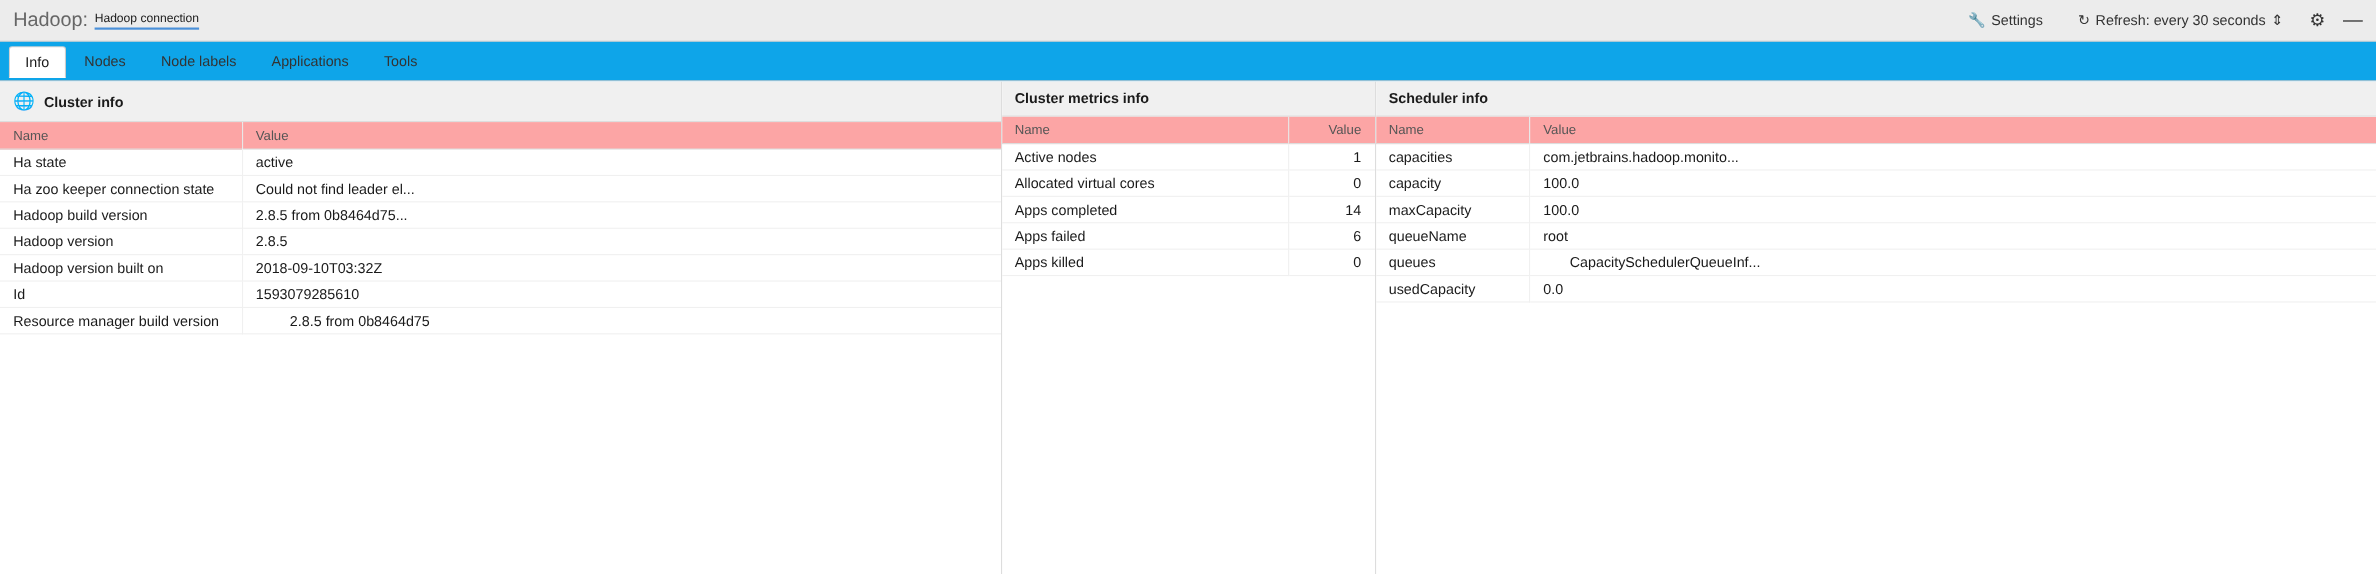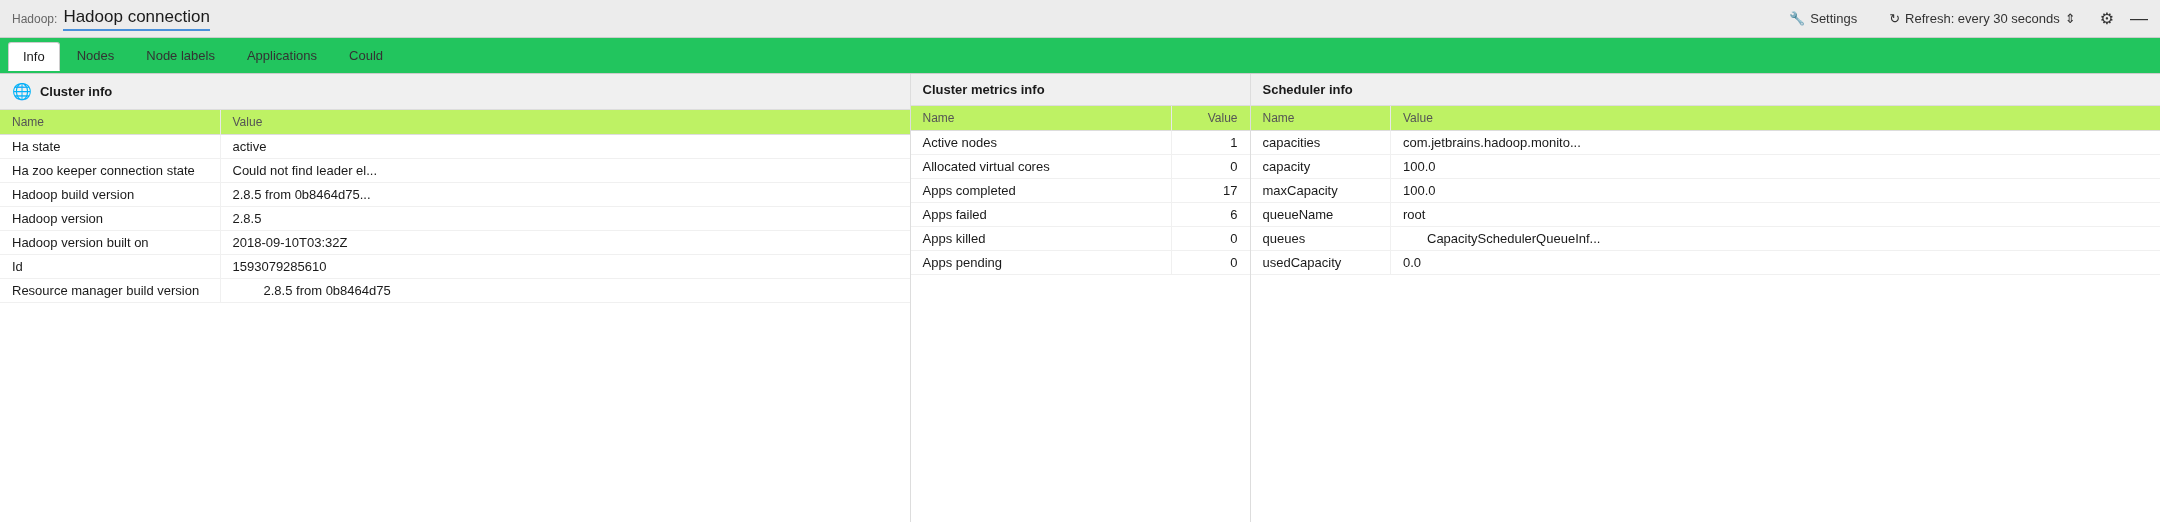--- a/index.html
+++ b/index.html
@@ -20,25 +20,25 @@
       padding: 0 12px;
       height: 38px;
     }
     .title-bar-left {
       display: flex;
       align-items: center;
       gap: 6px;
     }
     .title-prefix {
       color: #666;
-      font-size: 12px;
+      font-size: 18px;
     }
     .title-tab {
       color: #1a1a1a;
-      font-size: 17px;
+      font-size: 11px;
       font-weight: 500;
       border-bottom: 2px solid #4a90d9;
       padding-bottom: 2px;
       cursor: pointer;
     }
     .title-bar-right {
       display: flex;
       align-items: center;
       gap: 16px;
     }
@@ -66,21 +66,21 @@
       background: none;
       border: none;
       color: #333;
       font-weight: 300;
     }
 
     
     .nav-tabs {
       display: flex;
       align-items: center;
-      background: #22c55e;
+      background: #0ea5e9;
       border-bottom: 1px solid #ccc;
       padding: 0 8px;
       height: 36px;
       gap: 2px;
     }
     .nav-tab {
       padding: 6px 14px;
       font-size: 13px;
       cursor: pointer;
       border-radius: 3px 3px 0 0;
@@ -127,21 +127,21 @@
       color: #1a1a1a;
     }
 
     
     .data-table {
       width: 100%;
       border-collapse: collapse;
       font-size: 13px;
     }
     .data-table thead tr {
-      background: #bef264;
+      background: #fca5a5;
       border-bottom: 1px solid #ddd;
     }
     .data-table th {
       text-align: left;
       padding: 5px 12px;
       font-weight: 400;
       color: #555;
       border-right: 1px solid #e8e8e8;
       font-size: 12px;
     }
@@ -194,21 +194,21 @@
     <button class="gear-btn">⚙</button>
     <button class="dash-btn">—</button>
   </div>
 </div>
 
 <div class="nav-tabs">
   <button class="nav-tab active">Info</button>
   <button class="nav-tab">Nodes</button>
   <button class="nav-tab">Node labels</button>
   <button class="nav-tab">Applications</button>
-  <button class="nav-tab">Could</button>
+  <button class="nav-tab">Tools</button>
 </div>
 
 <div class="content">
 
   <div class="section">
     <div class="section-header">
       <span class="globe-icon">🌐</span>
       <span>Cluster info</span>
     </div>
     <div class="table-scroll">
@@ -269,32 +269,28 @@
         <tr>
       <td>Active nodes</td>
       <td style="text-align:right;">1</td>
     </tr>
             <tr>
       <td>Allocated virtual cores</td>
       <td style="text-align:right;">0</td>
     </tr>
             <tr>
       <td>Apps completed</td>
-      <td style="text-align:right;">17</td>
+      <td style="text-align:right;">14</td>
     </tr>
             <tr>
       <td>Apps failed</td>
       <td style="text-align:right;">6</td>
     </tr>
             <tr>
       <td>Apps killed</td>
-      <td style="text-align:right;">0</td>
-    </tr>
-            <tr>
-      <td>Apps pending</td>
       <td style="text-align:right;">0</td>
     </tr>
           </tbody>
       </table>
     </div>
   </div>
 
   <div class="section">
     <div class="section-header">
       <span>Scheduler info</span>

